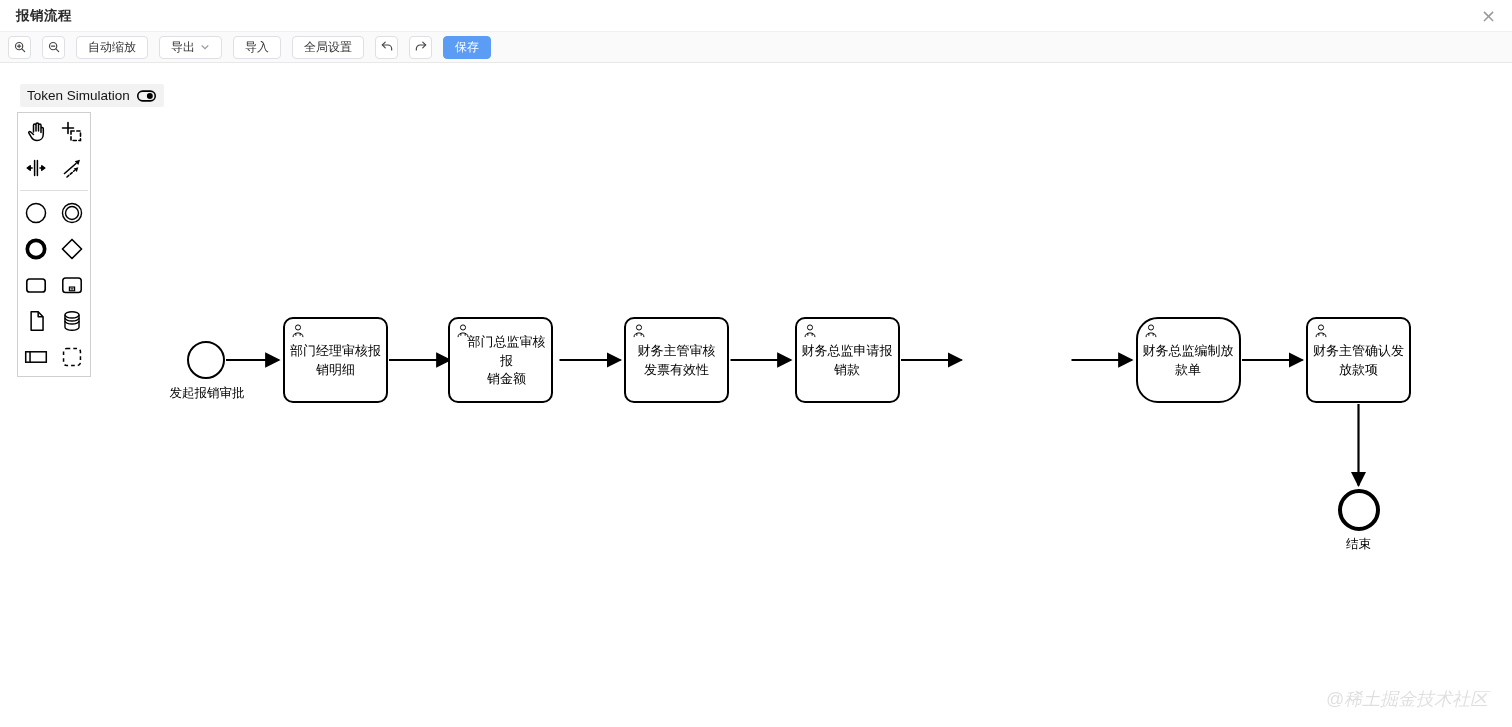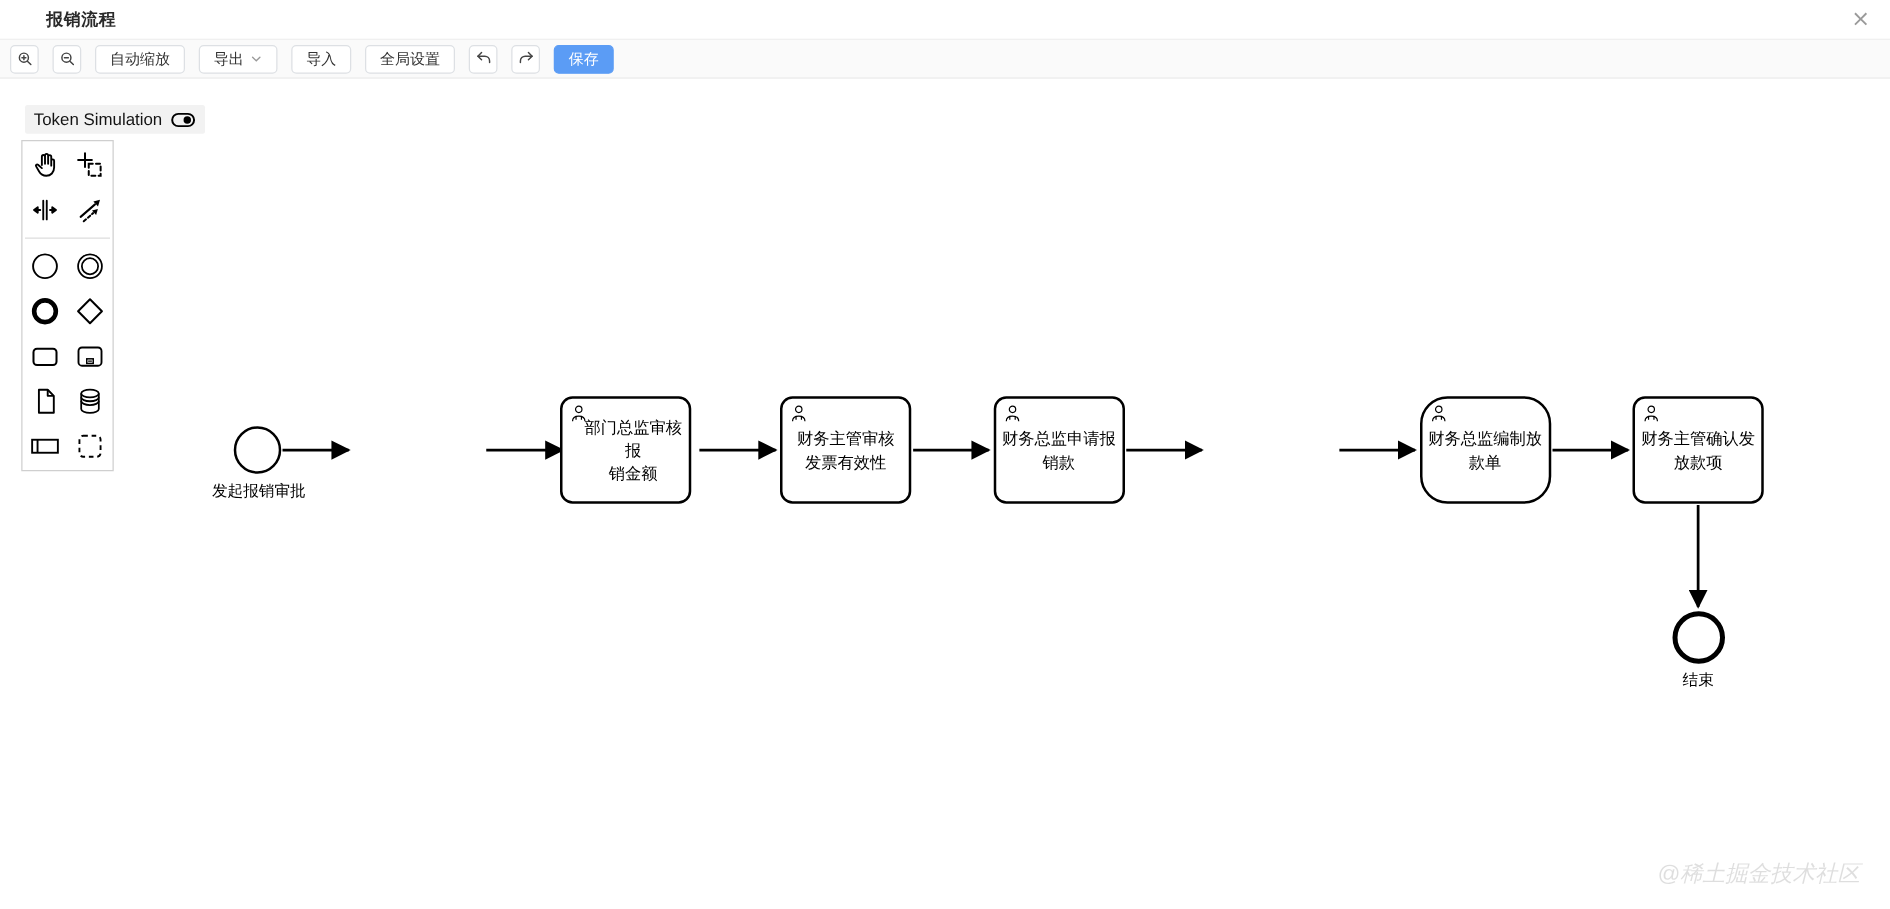--- a/index.html
+++ b/index.html
@@ -2,21 +2,21 @@
 <html><head>
 <meta charset="utf-8">
 <style>
   * { box-sizing: border-box; margin: 0; padding: 0; }
   html,body { width:1512px; height:727px; overflow:hidden; background:#fff;
     font-family:"Liberation Sans", sans-serif; }
 
   
   .titlebar { height:31px; display:flex; align-items:center; justify-content:space-between;
     padding:0 16px; background:#fff; }
-  .title { font-size:13.5px; font-weight:700; color:#2b2b2b; letter-spacing:.5px;margin-left:21px; }
+  .title { font-size:13.5px; font-weight:700; color:#2b2b2b; letter-spacing:.5px; }
   .close-btn { color:#9a9a9a; font-size:18px; line-height:1; cursor:pointer;
     font-family:"DejaVu Sans", sans-serif; }
 
   
   .toolbar { height:32px; background:#fafafa; border-top:1px solid #f0f0f0;
     border-bottom:1px solid #e8e8e8; display:flex; align-items:center; gap:11px; padding:0 8px; }
   .tbtn { height:23px; background:#fff; border:1px solid #dde0e4; border-radius:4px;
     font-size:12px; color:#333; display:inline-flex; align-items:center; gap:5px;
     padding:0 11px; cursor:pointer; white-space:nowrap; }
   .tbtn.icon-only { width:23px; padding:0; justify-content:center; }
@@ -223,20 +223,29 @@
       <path d="M901 297 H961.5" marker-end="url(#arrow)"></path>
       <path d="M1071.5 297 H1132" marker-end="url(#arrow)"></path>
       <path d="M1242 297 H1302.5" marker-end="url(#arrow)"></path>
       <path d="M1358.5 341 V422.5" marker-end="url(#arrow)"></path>
     </g>
   </svg>
 
   <div class="event-start"></div>
   <div class="elabel" style="left:147px; top:322px;">发起报销审批</div>
 
+  <div class="bpmn-task" style="left:283px; top:254px;">
+    <svg class="task-user-icon" width="16" height="16" viewBox="0 0 20 20" fill="none" stroke="#000" stroke-width="1.2">
+      <circle cx="10" cy="5.6" r="3.2"></circle>
+        <path d="M3.8 17.6 c0-3.3 2.6-5.2 6.2-5.2 s6.2 1.9 6.2 5.2"></path>
+        <path d="M7.3 12.9 v3 M12.7 12.9 v3"></path>
+    </svg>
+    <span class="task-label">部门经理审核报
+销明细</span>
+  </div>
   <div class="bpmn-task" style="left:448px; top:254px;padding-left:12px;">
     <svg class="task-user-icon" width="16" height="16" viewBox="0 0 20 20" fill="none" stroke="#000" stroke-width="1.2">
       <circle cx="10" cy="5.6" r="3.2"></circle>
         <path d="M3.8 17.6 c0-3.3 2.6-5.2 6.2-5.2 s6.2 1.9 6.2 5.2"></path>
         <path d="M7.3 12.9 v3 M12.7 12.9 v3"></path>
     </svg>
     <span class="task-label">部门总监审核报
 销金额</span>
   </div>
   <div class="bpmn-task" style="left:624px; top:254px;font-family:Liberation Serif, serif;">

